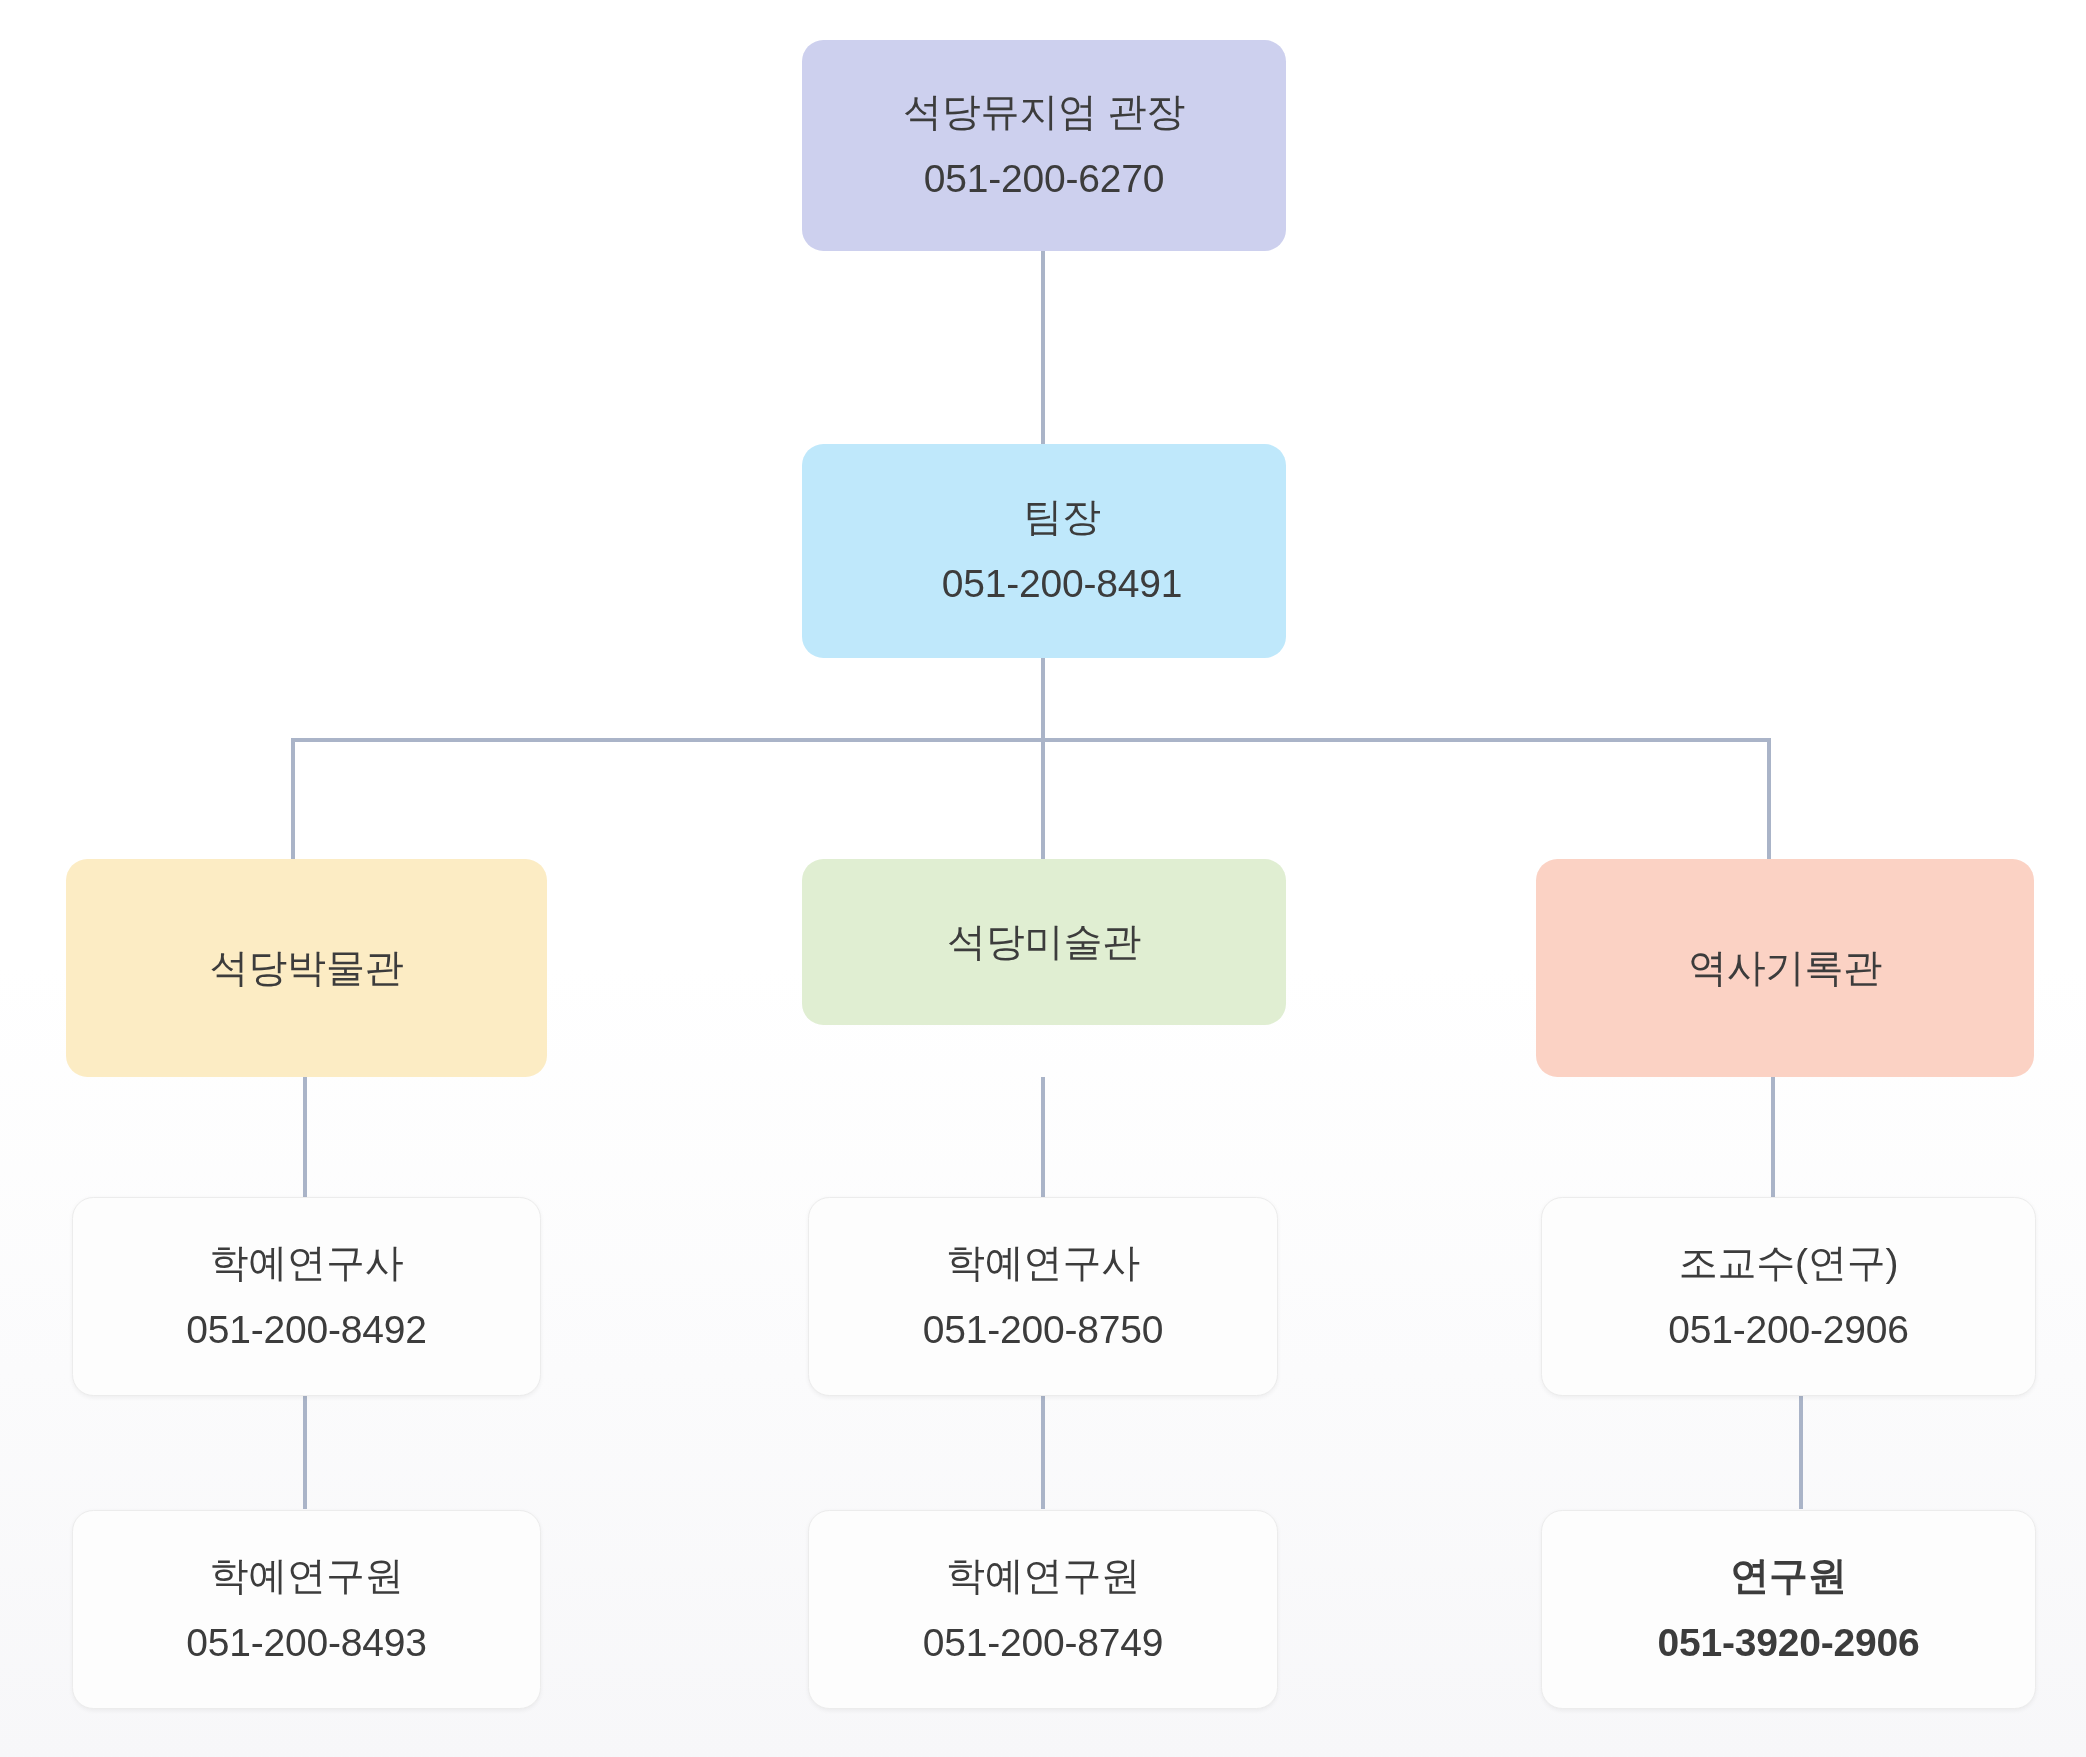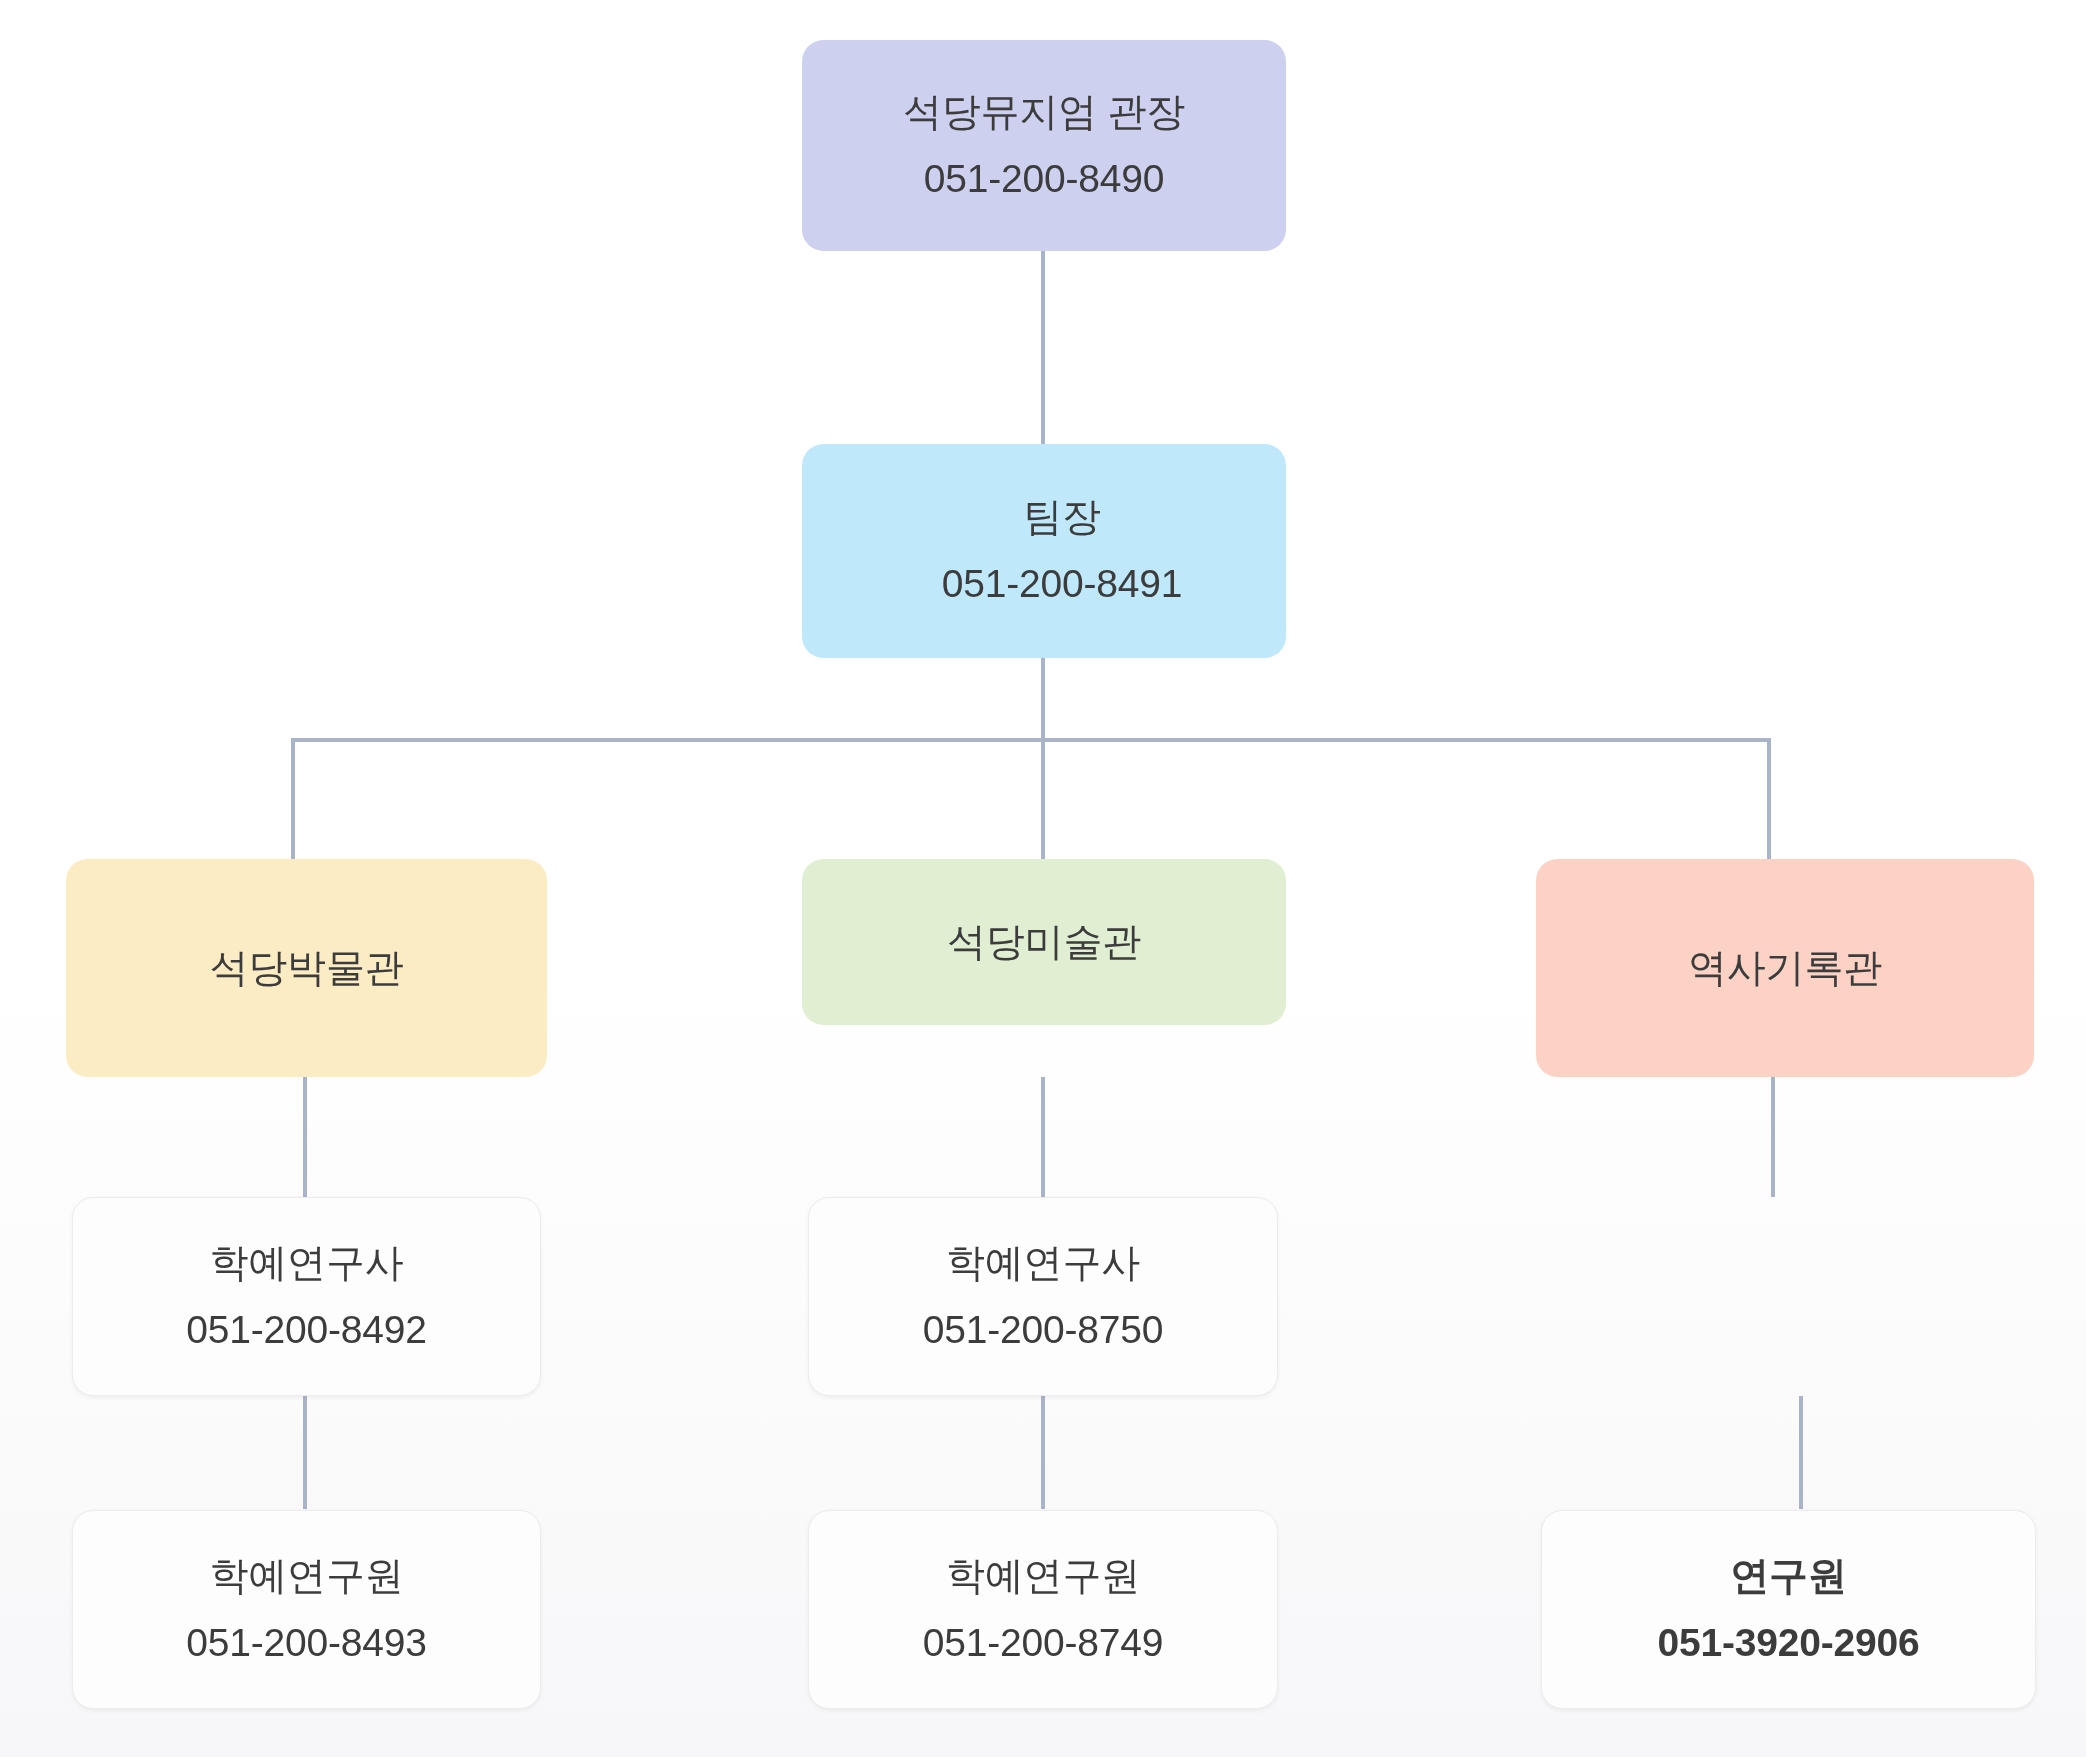--- a/index.html
+++ b/index.html
@@ -79,21 +79,21 @@
   <div class="conn conn-v" style="left:303px; top:1077px; height:120px;"></div>
   <div class="conn conn-v" style="left:1041px; top:1077px; height:120px;"></div>
   <div class="conn conn-v" style="left:1771px; top:1077px; height:120px;"></div>
 
   <div class="conn conn-v" style="left:303px; top:1396px; height:113px;"></div>
   <div class="conn conn-v" style="left:1041px; top:1396px; height:113px;"></div>
   <div class="conn conn-v" style="left:1799px; top:1396px; height:113px;"></div>
 
   <div class="node lvl1 fill-purple" style="left:802px; top:40px; width:484px; height:211px;">
     <span class="ln">석당뮤지엄 관장</span>
-    <span class="ln">051-200-8490</span>
+    <span class="ln">051-200-6270</span>
   </div>
 
   <div class="node lvl2 fill-blue" style="left:802px; top:444px; width:484px; height:214px;padding-left:36px;">
     <span class="ln">팀장</span>
     <span class="ln">051-200-8491</span>
   </div>
 
   <div class="node dept fill-yellow" style="left:66px; top:859px; width:481px; height:218px;">
     <span class="ln">석당박물관</span>
   </div>
@@ -109,20 +109,24 @@
   <div class="node leaf fill-white" style="left:72px; top:1197px; width:469px; height:199px;">
     <span class="ln">학예연구사</span>
     <span class="ln">051-200-8492</span>
   </div>
 
   <div class="node leaf fill-white" style="left:808px; top:1197px; width:470px; height:199px;">
     <span class="ln">학예연구사</span>
     <span class="ln">051-200-8750</span>
   </div>
 
+  <div class="node leaf fill-white" style="left:1541px; top:1197px; width:495px; height:199px;">
+    <span class="ln">조교수(연구)</span>
+    <span class="ln">051-200-2906</span>
+  </div>
 
   <div class="node leaf fill-white" style="left:72px; top:1510px; width:469px; height:199px;">
     <span class="ln">학예연구원</span>
     <span class="ln">051-200-8493</span>
   </div>
 
   <div class="node leaf fill-white" style="left:808px; top:1510px; width:470px; height:199px;">
     <span class="ln">학예연구원</span>
     <span class="ln">051-200-8749</span>
   </div>

